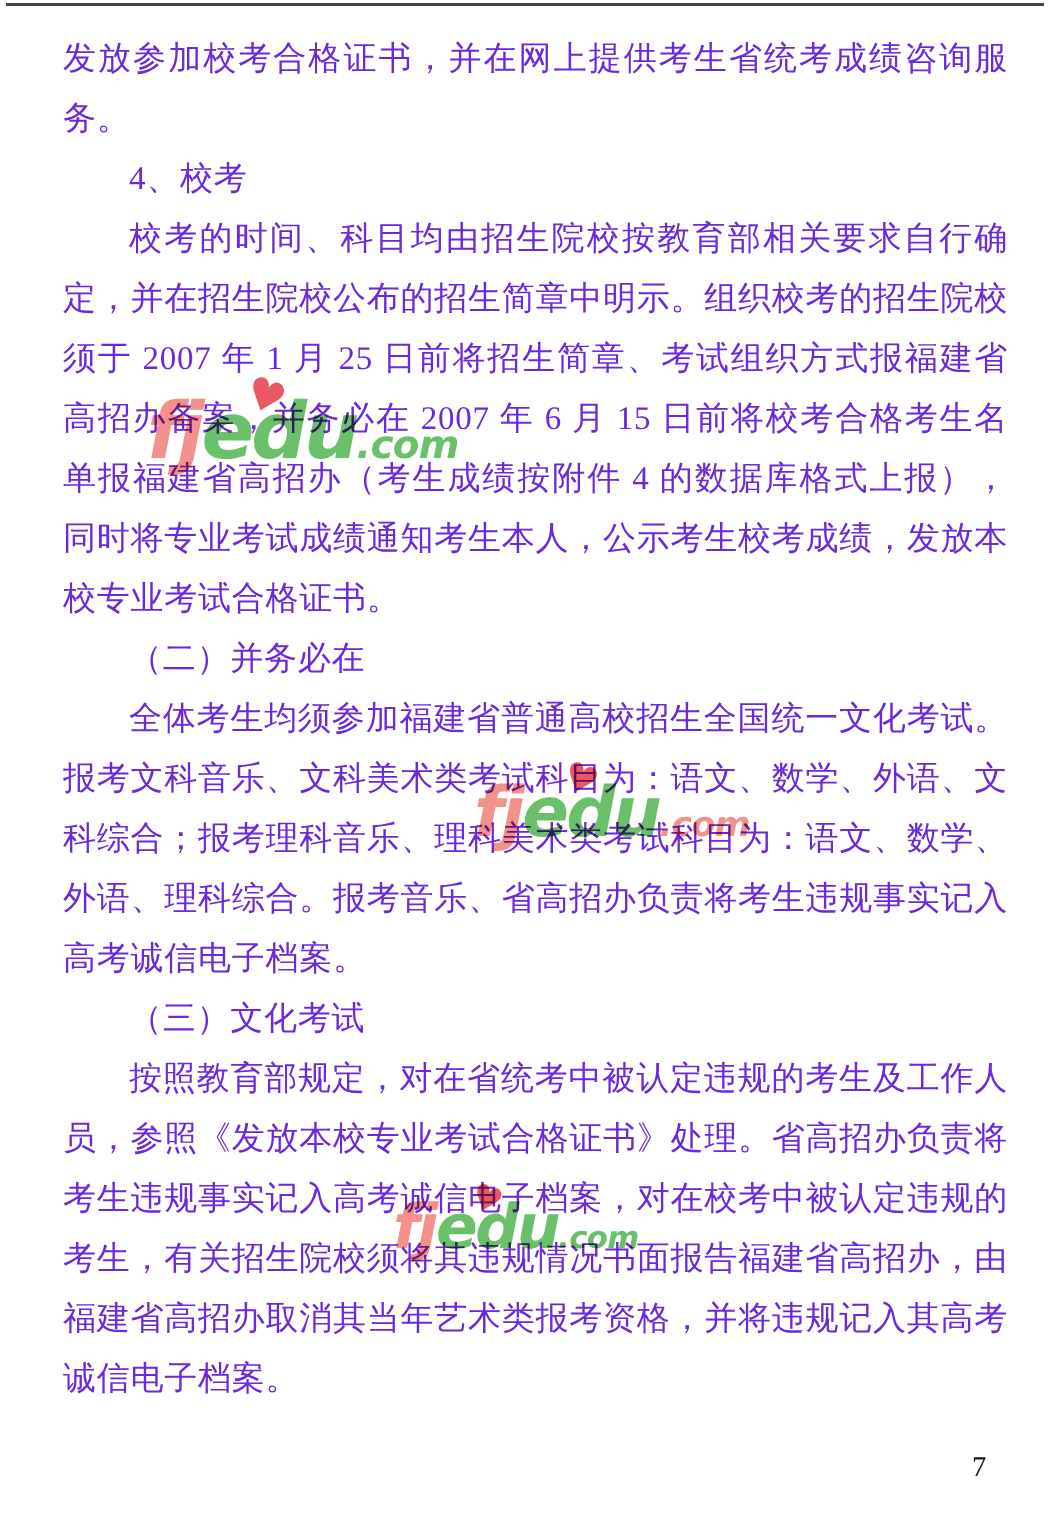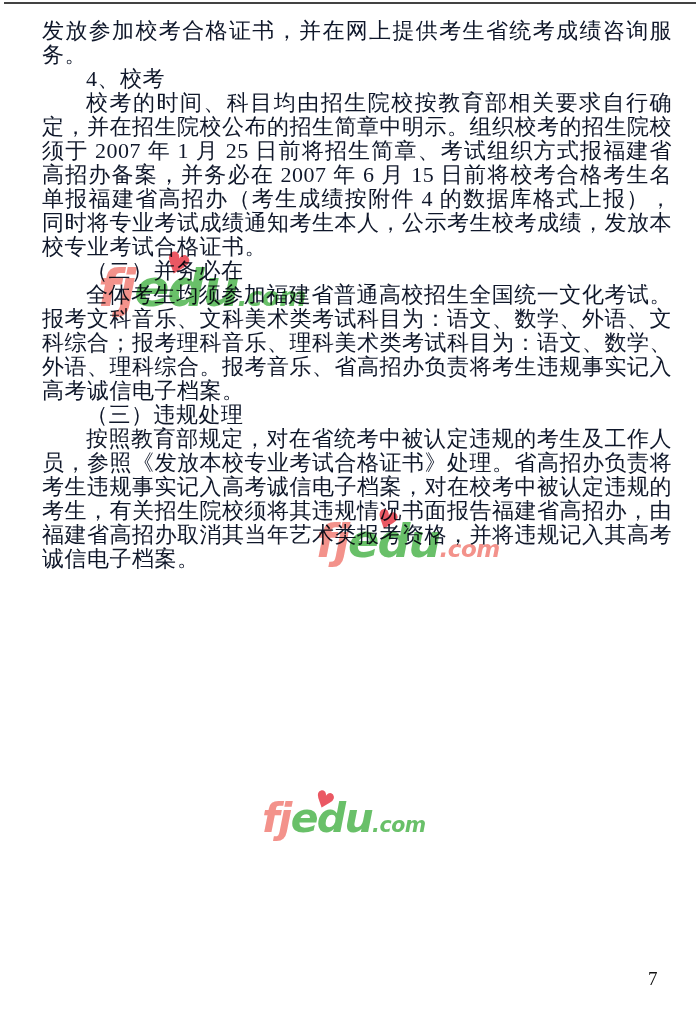--- a/index.html
+++ b/index.html
@@ -15,22 +15,22 @@
 
   
   .scan-line {
     position:absolute; top:2px; left:4px; width:692px; height:2px;
     background:#222; opacity:.85;
   }
 
   
   .content {
     position:absolute; top:19px; left:42px; width:630px;
-    color:#0f172a;
-    font-size:22px; line-height:24px; letter-spacing:.5px;
+    color:#6d28d9;
+    font-size:22px; line-height:40px; letter-spacing:.5px;
     text-align:justify; text-justify:inter-character;
     line-break:strict;
   }
   .para { text-indent:2em; }
   .para.no-indent { text-indent:0; }
 
   .page-number {
     position:absolute; top:966px; left:648px;
     font-size:19px; line-height:26px; color:#111; letter-spacing:0;
   }
@@ -57,21 +57,21 @@
 <div class="page">
 
   <div class="scan-line"></div>
 
   <div class="content">
     <div class="para no-indent">发放参加校考合格证书，并在网上提供考生省统考成绩咨询服务。</div>
     <div class="para">4、校考</div>
     <div class="para">校考的时间、科目均由招生院校按教育部相关要求自行确定，并在招生院校公布的招生简章中明示。组织校考的招生院校须于 2007 年 1 月 25 日前将招生简章、考试组织方式报福建省高招办备案，并务必在 2007 年 6 月 15 日前将校考合格考生名单报福建省高招办（考生成绩按附件 4 的数据库格式上报），同时将专业考试成绩通知考生本人，公示考生校考成绩，发放本校专业考试合格证书。</div>
     <div class="para">（二）并务必在</div>
     <div class="para">全体考生均须参加福建省普通高校招生全国统一文化考试。报考文科音乐、文科美术类考试科目为：语文、数学、外语、文科综合；报考理科音乐、理科美术类考试科目为：语文、数学、外语、理科综合。报考音乐、省高招办负责将考生违规事实记入高考诚信电子档案。</div>
-    <div class="para">（三）违规处理</div>
+    <div class="para">（三）文化考试</div>
     <div class="para">按照教育部规定，对在省统考中被认定违规的考生及工作人员，参照《发放本校专业考试合格证书》处理。省高招办负责将考生违规事实记入高考诚信电子档案，对在校考中被认定违规的考生，有关招生院校须将其违规情况书面报告福建省高招办，由福建省高招办取消其当年艺术类报考资格，并将违规记入其高考诚信电子档案。</div>
   </div>
 
   <div class="wm" style="left: 98px; top: 262px; font-size: 52px;">
     <span class="wm-heart" style="color: rgb(232, 65, 77);">♥</span><span class="wm-prefix" style="color: rgb(242, 131, 123);">fj</span><span class="wm-mid" style="color: rgb(84, 184, 84);">edu</span><span class="wm-suffix" style="color: rgb(84, 184, 84);">.com</span>
   </div>
 
   <div class="wm" style="left: 316px; top: 518px; font-size: 46px;">
     <span class="wm-heart" style="color: rgb(232, 65, 77);">♥</span><span class="wm-prefix" style="color: rgb(242, 131, 123);">fj</span><span class="wm-mid" style="color: rgb(84, 184, 84);">edu</span><span class="wm-suffix" style="color: rgb(242, 131, 123);">.com</span>
   </div>

